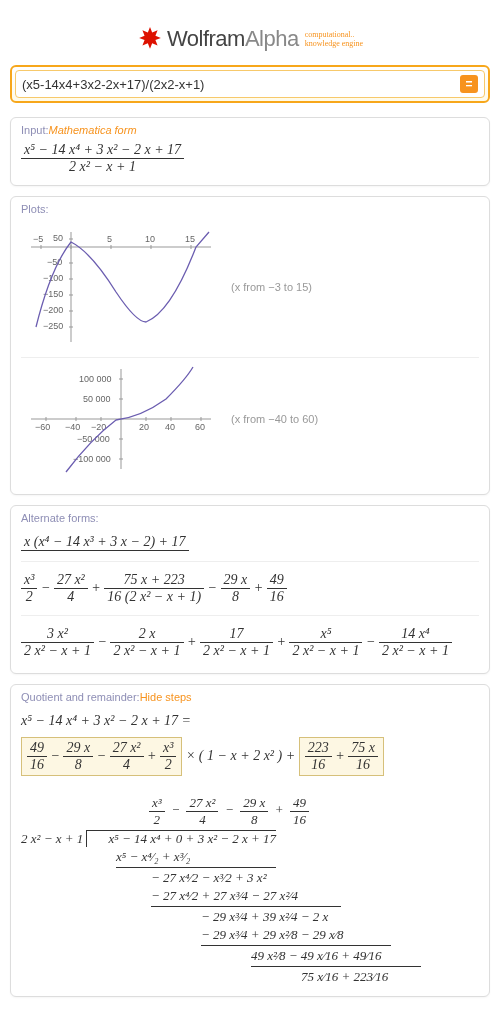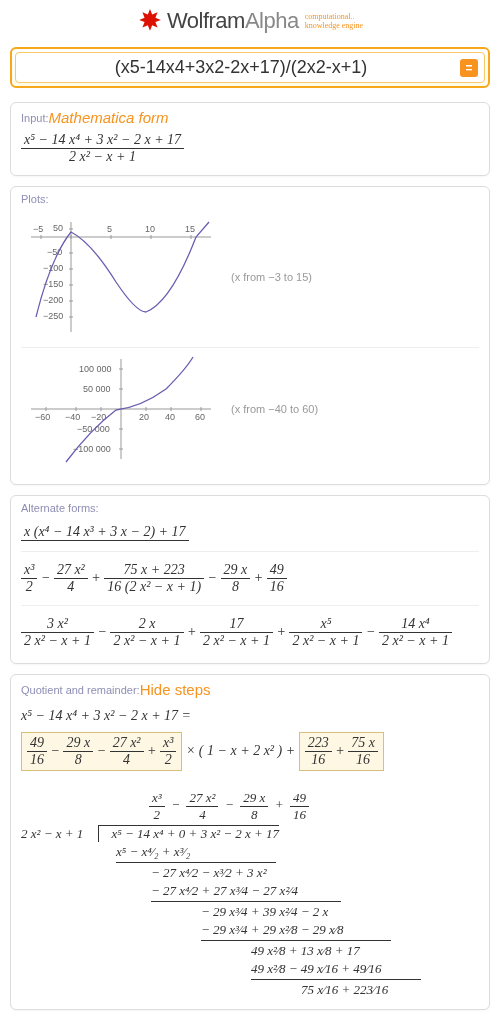--- a/index.html
+++ b/index.html
@@ -1,43 +1,43 @@
 <!DOCTYPE html>
 <html><head>
 <meta charset="utf-8">
 <style>
   * { box-sizing: border-box; margin: 0; padding: 0; }
   body { font-family: Arial, Helvetica, sans-serif; background: #fff; width: 500px; margin: 0 auto; font-size: 13px; color: #333; }
-  .header { padding: 8px 10px 4px; text-align: center; }
+  .header { padding: 8px 10px 4px; text-align: center; margin-top: 18px; }
   .logo { display: inline-flex; align-items: center; gap: 4px; }
   .logo-text { font-size: 22px; font-weight: normal; color: #444; letter-spacing: -0.5px; }
   .logo-text .wolfram { color: #444; }
   .logo-text .alpha { color: #888; font-weight: 300; }
   .tagline { font-size: 8px; color: #f7931e; line-height: 1.1; text-align: left; display: inline-block; vertical-align: top; margin-top: 2px; margin-left: 2px; font-family: Liberation Serif, serif; }
   .search-wrap { margin: 6px 10px 14px; border: 2px solid #f7a71b; border-radius: 6px; padding: 3px; background: linear-gradient(#fff,#fffbe9); }
   .search-inner { border: 1px solid #f7c96b; border-radius: 4px; display: flex; align-items: center; padding: 4px 6px; background:#fff; }
-  .search-inner input { flex: 1; border: none; outline: none; font-size: 18px; color: #333; font-family: Arial; background: transparent; text-align: center; }
+  .search-inner input { flex: 1; border: none; outline: none; font-size: 13px; color: #333; font-family: Arial; background: transparent; }
   .eq-btn { width: 18px; height: 18px; background: #f7931e; border-radius: 3px; color: #fff; font-size: 12px; line-height: 18px; text-align: center; font-weight: bold; cursor: pointer; }
   .pod { margin: 8px 10px 10px; border: 1px solid #ddd; border-radius: 6px; background: #fff; box-shadow: 0 1px 2px rgba(0,0,0,0.04); overflow: hidden; }
   .pod-top { display: flex; justify-content: flex-start; align-items: center; padding: 6px 10px 2px; }
   .pod-title { color: #8e8eb5; font-size: 11px; }
-  .pod-link { color: #f7931e; font-size: 15px; font-style: italic; cursor: pointer; }
+  .pod-link { color: #f7931e; font-size: 11px; font-style: italic; cursor: pointer; }
   .pod-link.plain { font-style: normal; }
   .pod-content { padding: 4px 10px 10px; color: #333; }
   .frac { display: inline-block; text-align: center; vertical-align: middle; }
   .frac .num { border-bottom: 1px solid #333; padding: 0 3px; display: block; }
   .frac .den { padding: 0 3px; display: block; }
   .math { font-family: 'Times New Roman', serif; font-style: italic; font-size: 14px; }
   .expr-row { padding: 4px 0; }
   .sep { border-top: 1px solid #eee; margin: 6px 0; }
   .plot-block { display: flex; align-items: center; gap: 10px; margin: 6px 0 10px; }
   .plot-note { color: #999; font-size: 11px; }
   svg text { font-family: Arial; font-size: 9px; fill: #666; }
   .boxed { display: inline-block; border: 1px solid #d6c07a; background: #fdf7e3; padding: 2px 5px; vertical-align: middle; }
-  .longdiv { border-left: 1px solid #333; border-top: 1px solid #333; padding-left: 12px; margin-left: 12px; display: inline-block; }
+  .longdiv { border-left: 1px solid #333; border-top: 1px solid #333; padding-left: 21px; margin-left: 0; display: inline-block; }
   .ld-wrap { font-family: 'Times New Roman', serif; font-style: italic; font-size: 13px; margin-top: 14px; }
   .ld-line { white-space: nowrap; padding: 1px 0; }
   .ld-rule { border-top: 1px solid #333; margin: 1px 0; }
 </style>
 </head>
 <body>
 
 <div class="header">
   <span class="logo">
     <svg width="26" height="26" viewBox="0 0 24 24">
@@ -209,19 +209,18 @@
         <span class="longdiv">x⁵  −  14 x⁴   +   0  +  3 x²  −  2 x  +  17</span>
       </div>
       <div class="ld-line" style="padding-left:95px;">x⁵   −   x⁴⁄₂   +   x³⁄₂</div>
       <div class="ld-rule" style="margin-left:95px; width:160px;"></div>
       <div class="ld-line" style="padding-left:130px;">− 27 x⁴⁄2   −   x³⁄2   +  3 x²</div>
       <div class="ld-line" style="padding-left:130px;">− 27 x⁴⁄2  +  27 x³⁄4  −  27 x²⁄4</div>
       <div class="ld-rule" style="margin-left:130px; width:190px;"></div>
       <div class="ld-line" style="padding-left:180px;">− 29 x³⁄4  +  39 x²⁄4  −  2 x</div>
       <div class="ld-line" style="padding-left:180px;">− 29 x³⁄4  +  29 x²⁄8  −  29 x⁄8</div>
       <div class="ld-rule" style="margin-left:180px; width:190px;"></div>
-      <div class="ld-line" style="padding-left:230px;">49 x²⁄8  +  13 x⁄8  +  17</div>
       <div class="ld-line" style="padding-left:230px;">49 x²⁄8  −  49 x⁄16  +  49⁄16</div>
       <div class="ld-rule" style="margin-left:230px; width:170px;"></div>
       <div class="ld-line" style="padding-left:280px;">75 x⁄16  +  223⁄16</div>
     </div>
   </div>
 </div>
 
 </body></html>

